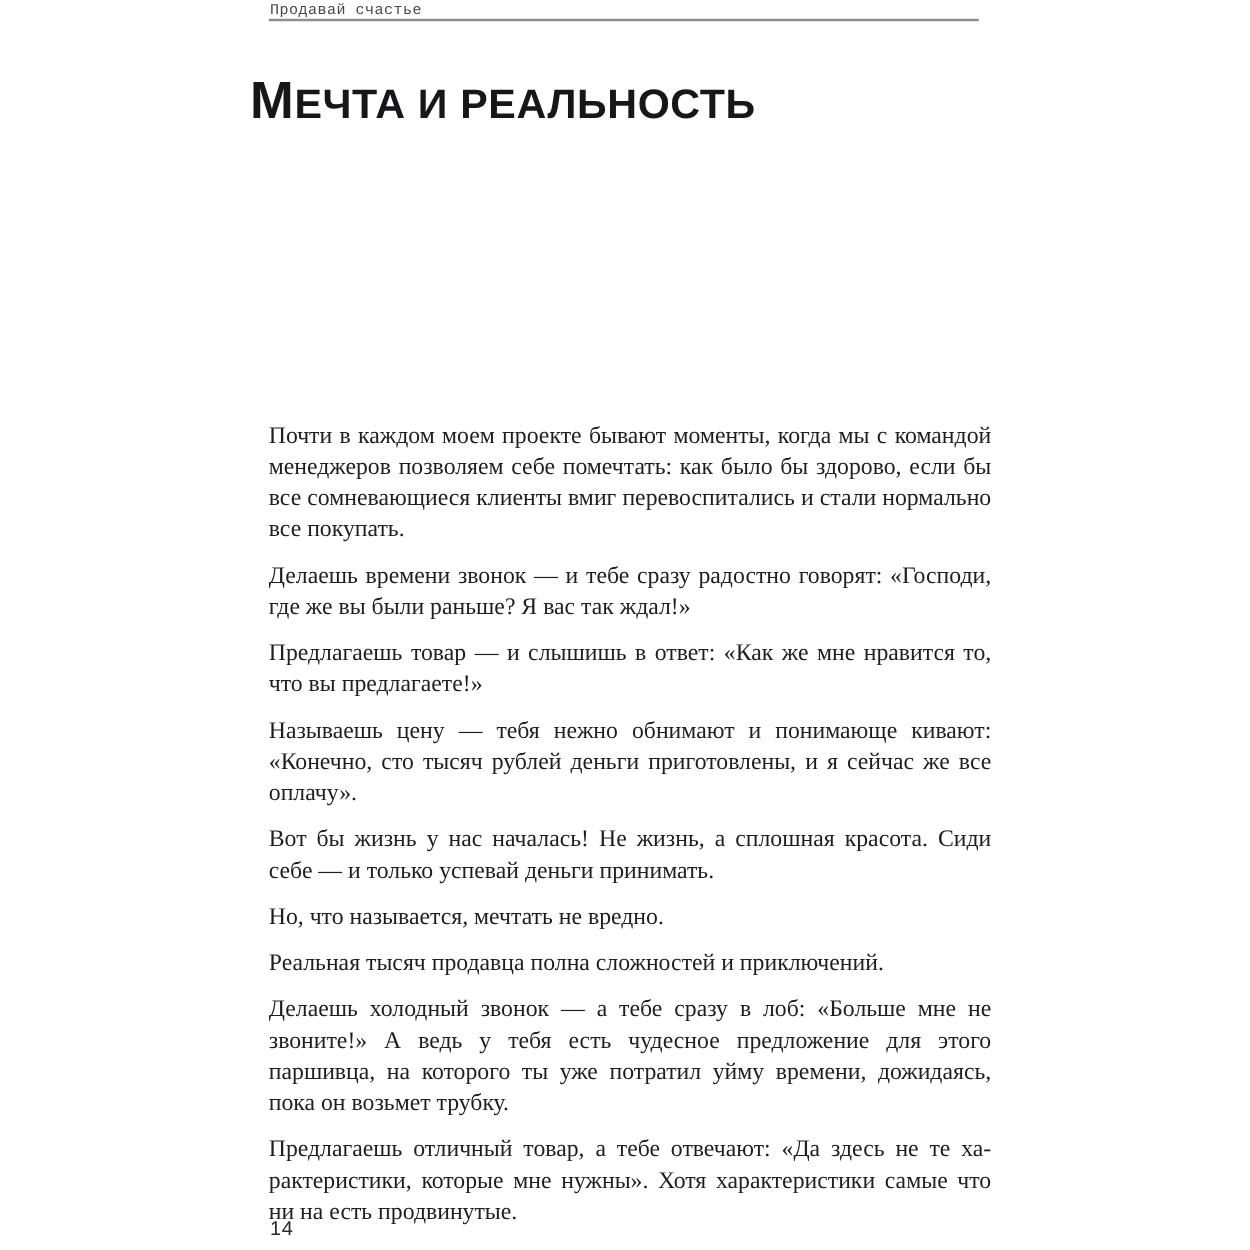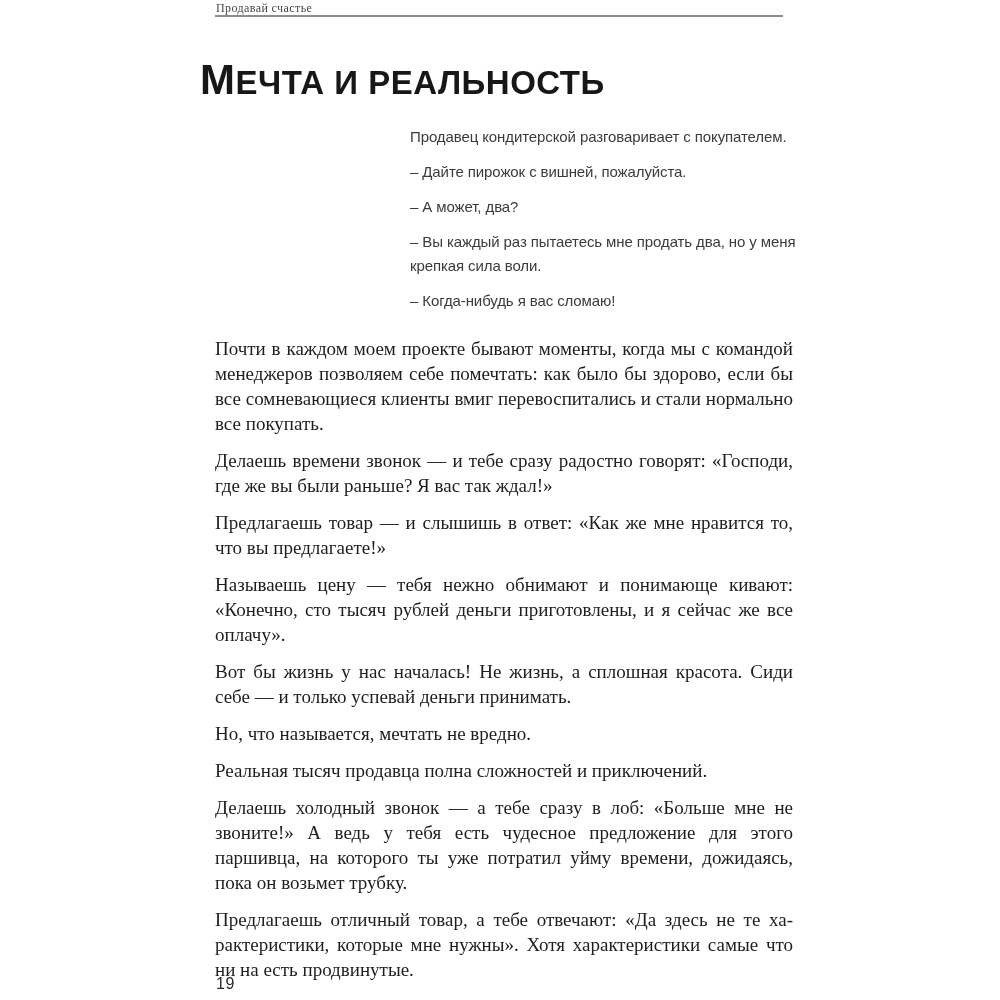--- a/index.html
+++ b/index.html
@@ -11,21 +11,21 @@
     position: relative;
     width: 1000px;
     height: 1000px;
     background: #ffffff;
     overflow: hidden;
   }
   .running-header {
     position: absolute;
     left: 216px;
     top: 1px;
-    font-family: Liberation Serif, serif;
+    font-family: Liberation Mono, monospace;
     font-size: 12px;
     font-weight: 400;
     letter-spacing: 0.4px;
     color: #46464b;
   }
   .header-rule {
     position: absolute;
     left: 215px;
     top: 15px;
     width: 568px;
@@ -94,35 +94,28 @@
 <body>
 
 <div class="page">
 
   <div class="running-header">Продавай счастье</div>
 
   <div class="header-rule"></div>
 
   <h1 class="chapter-title"><span class="initial">М</span><span class="rest">ЕЧТА И РЕАЛЬНОСТЬ</span></h1>
 
-  <div class="epigraph">
-    <p>Продавец кондитерской разговаривает с покупателем.</p>
-    <p>– Дайте пирожок с вишней, пожалуйста.</p>
-    <p>– А может, два?</p>
-    <p>– Вы каждый раз пытаетесь мне продать два, но у меня крепкая сила воли.</p>
-    <p>– Когда-нибудь я вас сломаю!</p>
-  </div>
 
   <div class="body-text">
     <p>Почти в каждом моем проекте бывают моменты, когда мы с коман­дой менеджеров позволяем себе помечтать: как было бы здорово, если бы все сомневающиеся клиенты вмиг перевоспитались и стали нормально все покупать.</p>
     <p>Делаешь времени звонок — и тебе сразу радостно говорят: «Го­споди, где же вы были раньше? Я вас так ждал!»</p>
     <p>Предлагаешь товар — и слышишь в ответ: «Как же мне нравится то, что вы предлагаете!»</p>
     <p>Называешь цену — тебя нежно обнимают и понимающе кивают: «Конечно, сто тысяч рублей деньги приготовлены, и я сейчас же все оплачу».</p>
     <p>Вот бы жизнь у нас началась! Не жизнь, а сплошная красота. Сиди себе — и только успевай деньги принимать.</p>
     <p>Но, что называется, мечтать не вредно.</p>
     <p>Реальная тысяч продавца полна сложностей и приключений.</p>
     <p>Делаешь холодный звонок — а тебе сразу в лоб: «Больше мне не звоните!» А ведь у тебя есть чудесное предложение для этого паршивца, на которого ты уже потратил уйму времени, дожидаясь, пока он возьмет трубку.</p>
     <p>Предлагаешь отличный товар, а тебе отвечают: «Да здесь не те ха­рактеристики, которые мне нужны». Хотя характеристики самые что ни на есть продвинутые.</p>
   </div>
 
-  <div class="page-number">19</div>
+  <div class="page-number">14</div>
 
 </div>
 
 </body></html>

